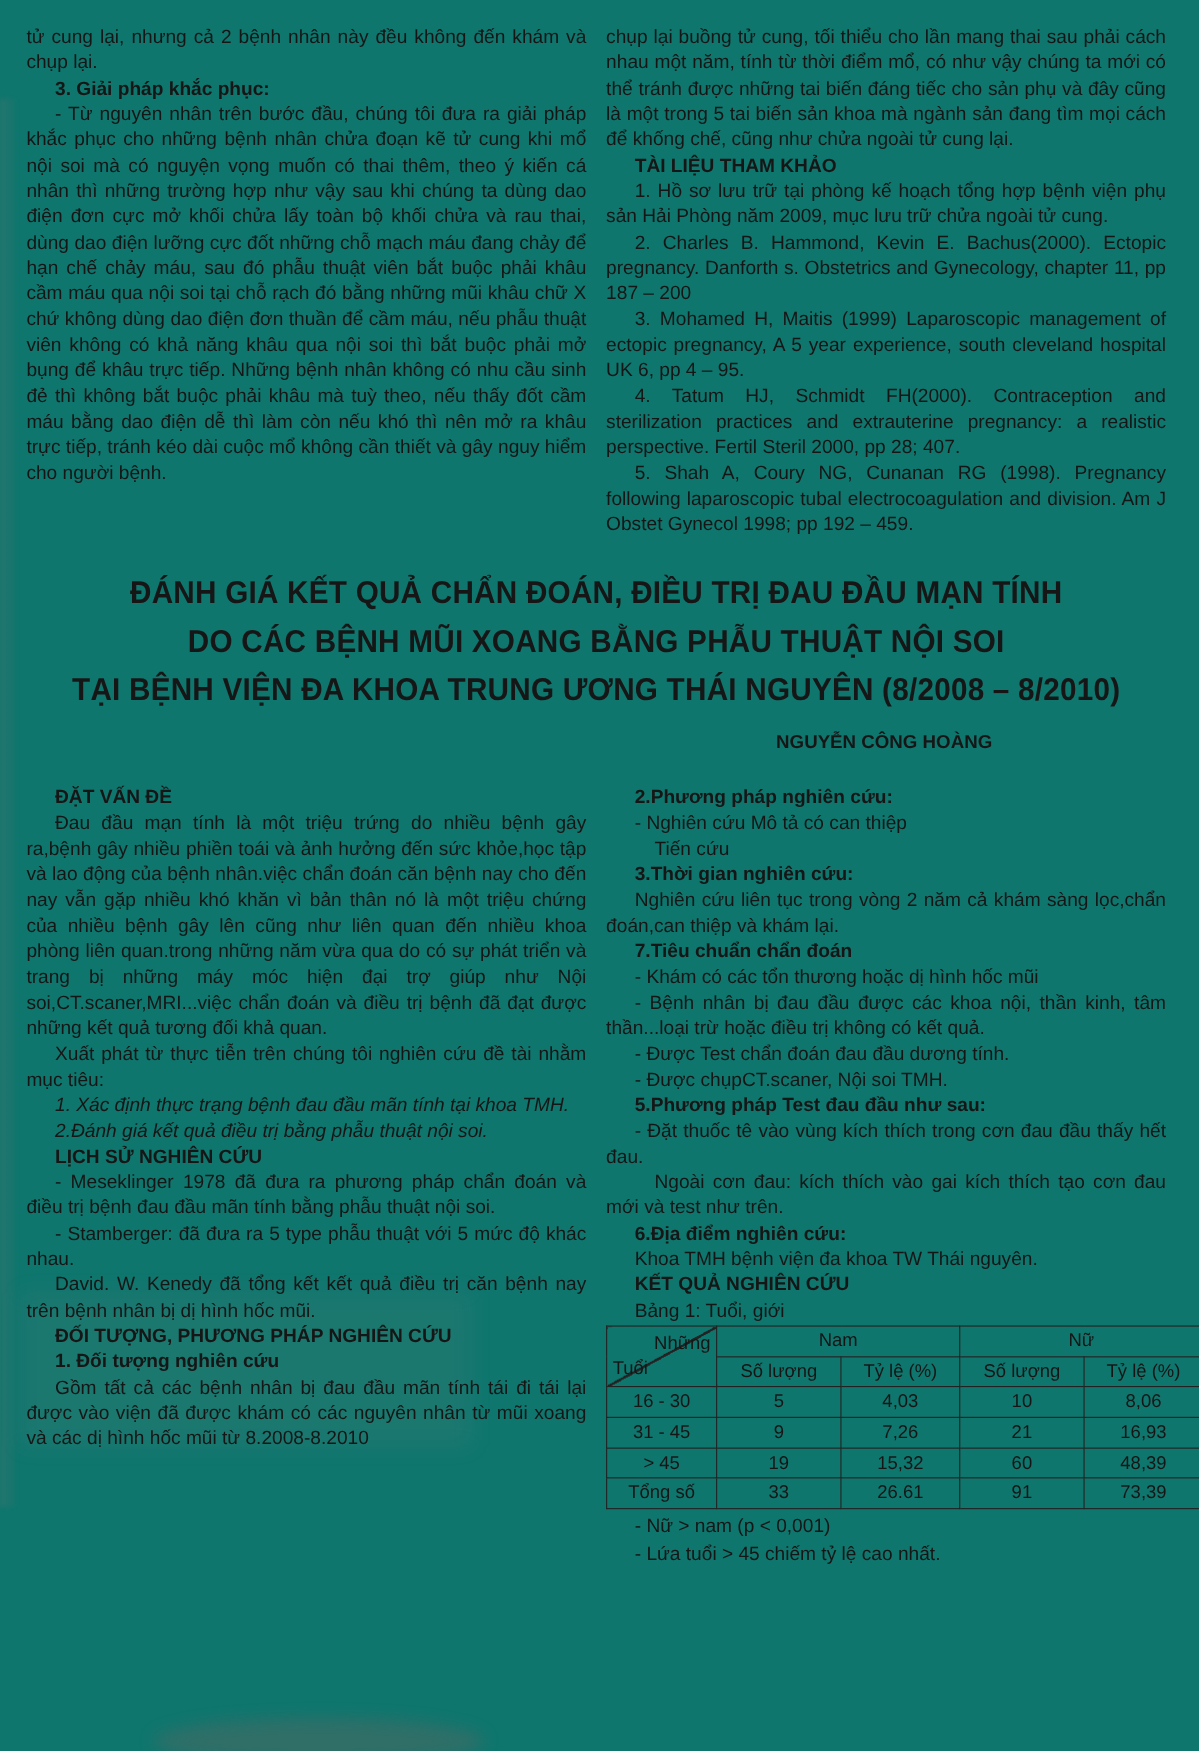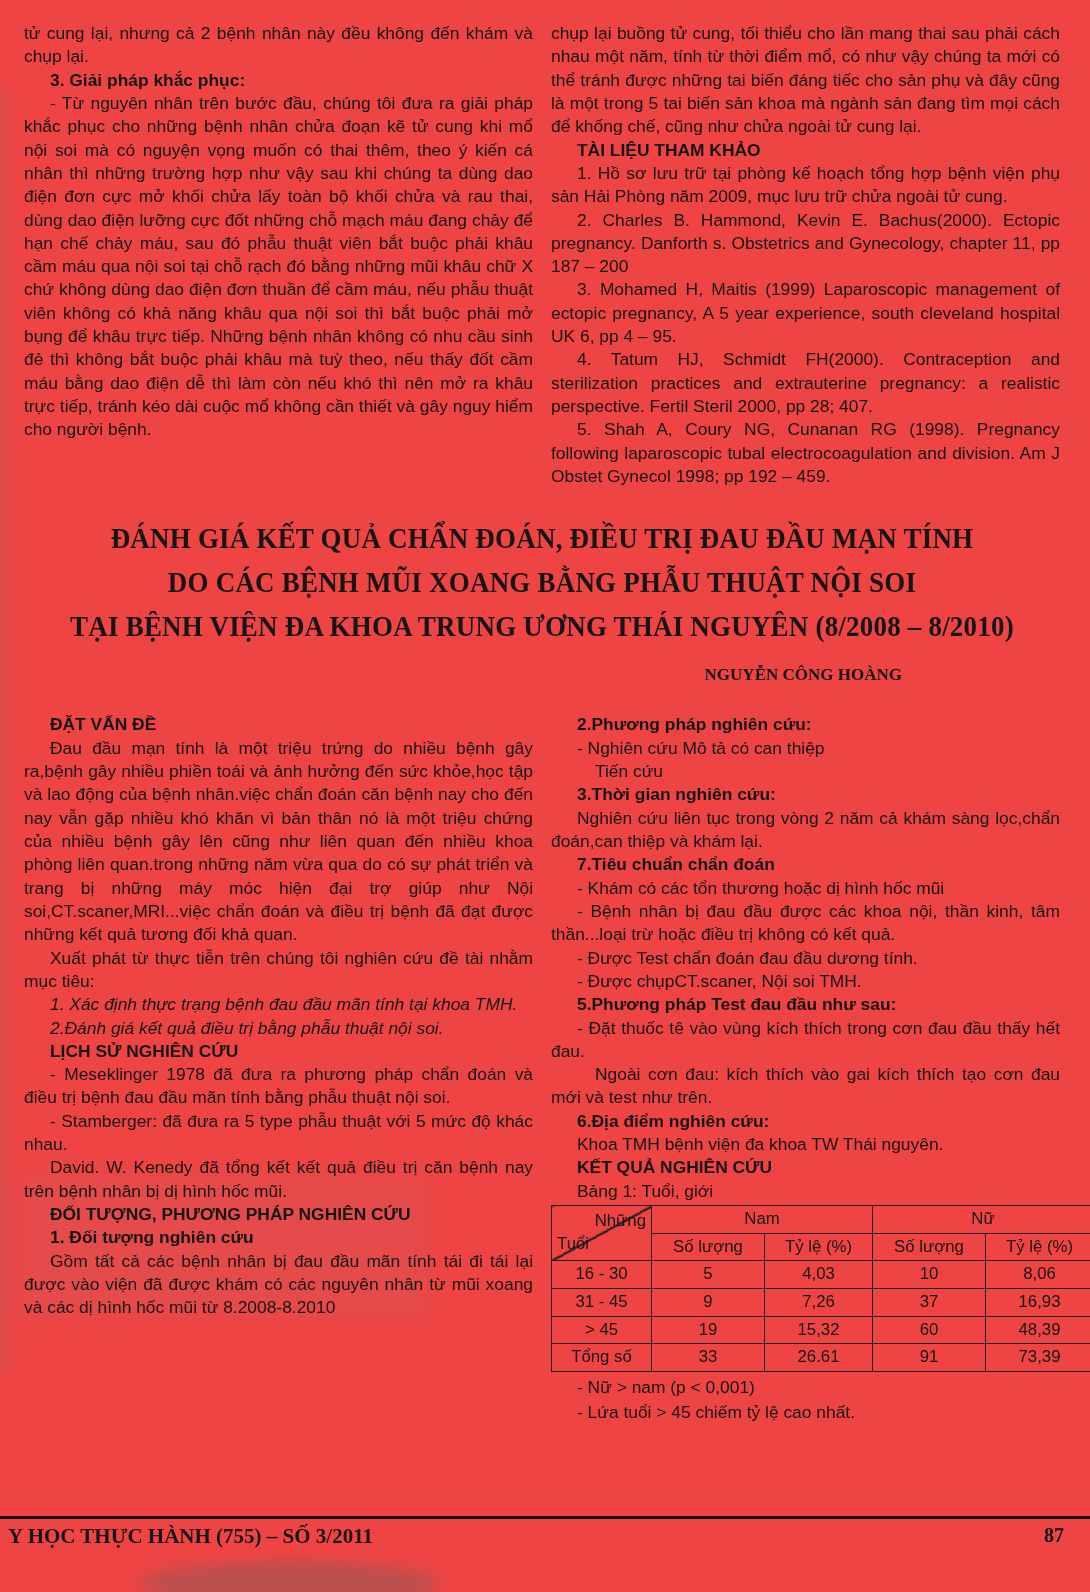--- a/index.html
+++ b/index.html
@@ -1,35 +1,35 @@
 <!DOCTYPE html>
 <html lang="vi"><head>
 <meta charset="utf-8">
 <style>
   html,body { margin:0; padding:0; background:#e8e8e4; }
   .page {
     position: relative;
     width: 1090px;
     height: 1592px;
     margin: 0 auto;
-    background: #ef4444;
+    background: #0f766e;
     color: #161616;
     font-family: "Liberation Sans", sans-serif;
     overflow: hidden;
   }
   .content { position: relative; padding: 22px 30px 0 24px; }
   .cols { display: flex; gap: 18px; }
   .col { flex: 1; min-width: 0; font-size: 17.4px; line-height: 1.34; text-align: justify; }
   .col p { margin: 0; }
   .indent { text-indent: 26px; }
   .indent2 { text-indent: 44px; }
   .h { font-weight: bold; }
   .it { font-style: italic; }
 
-  .title-block { margin-top: 30px; font-family: Liberation Serif, serif; }
+  .title-block { margin-top: 30px; }
   .title-line {
     text-align: center;
     font-weight: bold;
     font-size: 27px;
     line-height: 1.62;
     letter-spacing: 0.2px;
     transform: scaleY(1.06);
   }
   .author {
     text-align: right;
@@ -198,21 +198,21 @@
               <td>5</td>
               <td>4,03</td>
               <td>10</td>
               <td>8,06</td>
 
             </tr>
             <tr>
               <td>31 - 45</td>
               <td>9</td>
               <td>7,26</td>
-              <td>37</td>
+              <td>21</td>
               <td>16,93</td>
 
             </tr>
             <tr>
               <td>&gt; 45</td>
               <td>19</td>
               <td>15,32</td>
               <td>60</td>
               <td>48,39</td>
 
@@ -229,17 +229,13 @@
         </table>
 
         <div class="tbl-notes">
           <p>- Nữ &gt; nam (p &lt; 0,001)</p>
           <p>- Lứa tuổi &gt; 45 chiếm tỷ lệ cao nhất.</p>
         </div>
       </div>
     </div>
   </div>
 
-  <div class="footer">
-    <span>Y HỌC THỰC HÀNH (755) – SỐ 3/2011</span>
-    <span class="pageno">87</span>
-  </div>
 </div>
 
 </body></html>

